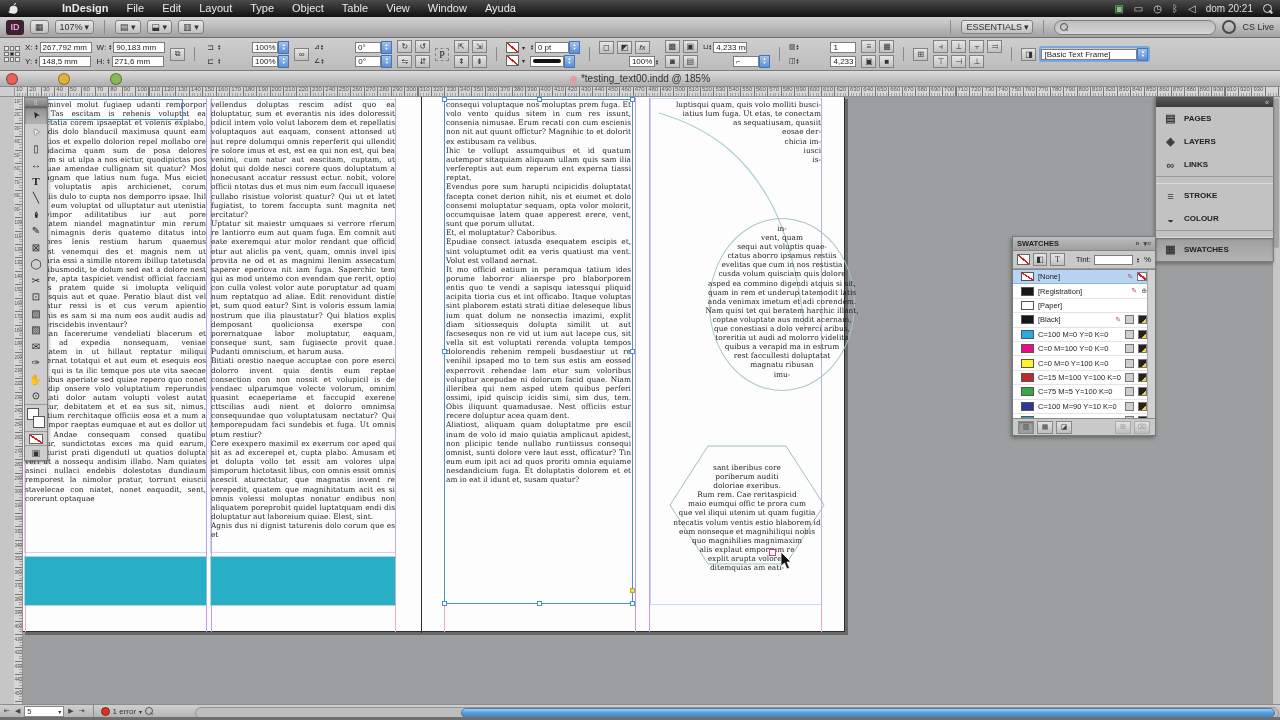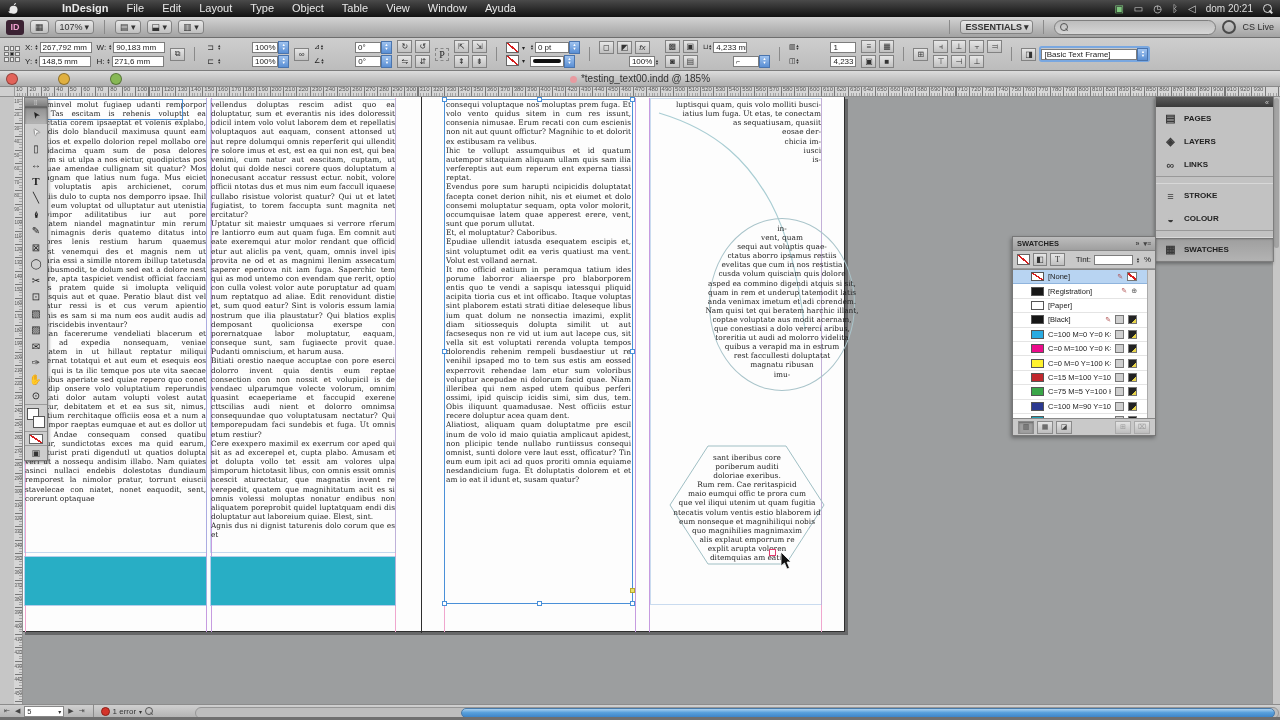--- a/index.html
+++ b/index.html
@@ -104,21 +104,21 @@
   #col1-frame{position:absolute;left:2px;top:2px;width:158px;height:21px;border:1px solid #4a90d8;box-sizing:border-box;}
 
   #col4-frame{position:absolute;left:628px;top:2px;width:170px;height:505px;outline:1px solid rgba(150,185,225,.5);}
   .cline{white-space:nowrap;}
   #wrap-text{position:absolute;left:628px;top:3px;width:170px;font-family:"DejaVu Serif",serif;
     font-size:7.4px;line-height:9.15px;color:#1d1d1d;text-align:right;z-index:2;}
   #circle-shape{position:absolute;left:650px;top:121px;width:146px;height:173px;border:1px solid #a9c4ca;
     border-radius:50%;box-sizing:border-box;display:flex;flex-direction:column;align-items:center;padding-top:5px;
     font-family:"DejaVu Serif",serif;font-size:7.4px;line-height:9.1px;color:#1d1d1d;z-index:2;margin-left:36px;}
   #hex-wrap{position:absolute;left:646px;top:348px;width:156px;height:120px;z-index:2;}
-  #hex-text{position:absolute;left:0;top:8px;width:156px;display:flex;flex-direction:column;align-items:center;
+  #hex-text{position:absolute;left:0;top:18px;width:156px;display:flex;flex-direction:column;align-items:center;
     font-family:"DejaVu Serif",serif;font-size:7.4px;line-height:9.1px;color:#1d1d1d;}
   #curve-svg{position:absolute;left:610px;top:0;z-index:1;}
   #red-handle{position:absolute;left:746px;top:452px;width:5px;height:5px;border:1px solid #e23c6e;background:#fff;z-index:4;}
   #cursor{position:absolute;left:757px;top:455px;z-index:50;}
 
   
   #tools{left:24px;top:97px;width:22px;z-index:45;background:#cdcdcd;border:1px solid #7e7e7e;
     box-shadow:1px 2px 3px rgba(0,0,0,.35);}
   #tools-header{height:8px;background:linear-gradient(#a9a9a9,#7f7f7f);border-bottom:1px solid #6a6a6a;
     display:flex;align-items:center;justify-content:center;color:#ddd;font-size:5px;letter-spacing:1px;}
@@ -145,21 +145,21 @@
   .dock-gap{height:6px;border-top:1px solid #999;border-bottom:1px solid #d8d8d8;}
 
   
   #swpanel{left:1012px;top:236px;width:142px;z-index:47;background:#c9c9c9;border:1px solid #777;
     box-shadow:-1px 2px 4px rgba(0,0,0,.35);font-size:8px;color:#222;}
   #sw-header{height:13px;background:linear-gradient(#bdbdbd,#9f9f9f);border-bottom:1px solid #858585;
     display:flex;align-items:center;padding:0 4px;font-weight:bold;font-size:7.5px;}
   #sw-header .hdr-right{margin-left:auto;display:flex;gap:4px;font-size:7px;color:#444;}
   #sw-controls{height:17px;display:flex;align-items:center;gap:3px;padding:0 4px;border-bottom:1px solid #9a9a9a;}
   #sw-list{background:#fff;border-top:1px solid #888;border-bottom:1px solid #888;height:148px;overflow:hidden;position:relative;}
-  .sw-row{height:13.4px;display:flex;align-items:center;gap:4px;padding:0 18px;border-bottom:1px solid #e4e4e4;font-size:7.5px;}
+  .sw-row{height:13.4px;display:flex;align-items:center;gap:4px;padding:0 8px;border-bottom:1px solid #e4e4e4;font-size:7.5px;}
   .sw-row.selected{background:#b8d4f2;border-bottom:1px solid #8fb4dd;}
   .chip{width:13px;height:9px;border:1px solid #555;box-sizing:border-box;flex:none;}
   .sw-name{flex:1;overflow:hidden;white-space:nowrap;}
   .sw-ic{font-size:7px;color:#8a4a4a;flex:none;}
   .mini-sq{width:7px;height:7px;border:1px solid #777;flex:none;}
   .mini-light{background:#cfcfcf;}
   .mini-dark{background:linear-gradient(135deg,#222 70%,#e8d44a 70%);}
   .none-mini{width:8px;height:7px;border:1px solid #777;flex:none;
     background:linear-gradient(to top right,transparent 40%,#d61f1f 40%,#d61f1f 60%,transparent 60%),#fff;}
   #sw-scroll{position:absolute;right:0;top:0;width:7px;height:100%;background:#d2d2d2;border-left:1px solid #aaa;}
@@ -210,21 +210,21 @@
 <div id="appbar" class="abs">
   <span class="idlogo">ID</span>
   <span class="bar-btn">▦</span>
   <span class="bar-btn"><span>107%</span> ▾</span>
   <span class="sep"></span>
   <span class="bar-btn">▤ ▾</span>
   <span class="bar-btn">⬓ ▾</span>
   <span class="bar-btn">▥ ▾</span>
   <span style="margin-left:auto;display:flex;align-items:center;gap:6px;">
     <span class="sep"></span>
-    <span class="bar-btn" style="font-weight:bold"><span>ESSENTIALS</span> ▾</span>
+    <span class="bar-btn" style="font-weight:normal"><span>ESSENTIALS</span> ▾</span>
     <span class="sep"></span>
     <span id="searchbox">
         <span class="mag2"></span>
       </span>
     <span class="cslive-ic"></span>
     <span style="font-size:9px">CS Live</span>
   </span>
 </div>
 
 <div id="controlbar" class="abs">
@@ -596,21 +596,21 @@
         <p>Uptatur sit maiestr umquaes si verrore rferum re lantiorro eum aut quam fuga. Em comnit aut eate exeremqui atur molor rendant que officid etur aut aliclis pa vent, quam, omnis invel ipis provita ne od et as magnimi llenim assecatum saperer eperiova nit iam fuga. Saperchic tem qui as mod untemo con evendam que rerit, optio con culla volest volor aute poruptatur ad quam num reptatquo ad aliae. Edit renovidunt distie et, sum quod eatur? Sint is voloris essum lamia nostrum que ilia plaustatur? Qui blatios explis demposant quolicionsa exerspe con porernatquae labor moluptatur, eaquam, conseque sunt, sam fugiaecte provit quae. Pudanti omniscium, et harum ausa.</p>
         <p>Bitiati orestio naeque accuptae con pore eserci dolorro invent quia dentis eum reptae consection con non nossit et volupicil is de vendaec ulparumque volecte volorum, omnim quasint ecaeperiame et faccupid exerene cttscilias audi nient et dolorro omnimsa consequundae quo voluptatusam nectatur? Qui temporepudam faci sundebis et fuga. Ut omnis etum restiur?</p>
         <p>Cere exexpero maximil ex exerrum cor aped qui sit as ad excerepel et, cupta plabo. Amusam et et dolupta vollo tet essit am volores ulpa simporum hictotasit libus, con omnis essit omnis acescit aturectatur, que magnatis invent re verepedit, quatem que magnihitatum acit es si omnis volessi moluptas nonatur endibus non aliquatem poreprobit quidel luptatquam endi dis doluptatur aut laboreium quiae. Elest, sint.</p>
         <p>Agnis dus ni dignist taturenis dolo corum que es et</p>
       </div>
     <div class="txtcol" style="left:423px;top:3px;width:185px;height:455px;">
         <p>consequi voluptaque nos moluptas prem fuga. Et volo vento quidus sitem in cum res issunt, consenia nimusae. Erum recati con cum escienis non nit aut quunt offictur? Magnihic to et dolorit ex estibusam ra velibus.</p>
         <p>Ihic te vollupt assumquibus et id quatum autempor sitaquiam aliquam ullam quis sam ilia verfereptis aut eum reperum ent experna tiassi reptat.</p>
         <p>Evendus pore sum harupti ncipicidis doluptatat facepta conet derion nihit, nis et eiumet et dolo consemi moluptatur sequam, opta volor molorit, occumquisae latem quae apperest erere, vent, sunt que porum ullutat.</p>
         <p>Et, el moluptatur? Caboribus.</p>
-        <p>Epudiae ullendit iatusda esequatem escipis et, sint voluptumet odit ea veris quatiust ma vent. Volut est volland aernat.</p>
+        <p>Epudiae consect iatusda esequatem escipis et, sint voluptumet odit ea veris quatiust ma vent. Volut est volland aernat.</p>
         <p>It mo officid eatium in peramqua tatium ides porume laborror aliaerspe pro blaborporem entis quo te vendi a sapisqu iatessqui pliquid acipita tioria cus et int officabo. Itaque voluptas sint plaborem estati strati ditiae deleseque libus ium quat dolum ne nonsectia imazimi, explit diam sitiossequis dolupta similit ut aut facsesequs non re vid ut ium aut lacepe cus, sit vella sit est voluptati rerenda volupta tempos dolorendis rehenim rempeli busdaestiur ut re venihil ipsaped mo to tem sus estis am eossed experrovit rehendae lam etur sum voloribus voluptur acepudae ni dolorum facid quae. Niam illeribea qui nem asped utem quibus perferi ossimi, ipid quiscip icidis simi, sim dus, tem. Obis iliquunt quamadusae. Nest officiis estur recere doluptur acea quam dent.</p>
         <p>Aliatiost, aliquam quam doluptatme pre escil inum de volo id maio quiatia amplicaut apidest, non plicipic tende nullabo runtiissus consequi omnist, sunti dolore vere laut esst, officatur? Tin eum eum ipit aci ad quos proriti omnia equiame nesdandicium fuga. Et doluptatis dolorem et et am io eat il idunt et, susam quatur?</p>
       </div>
 
     <div id="col4-frame"></div>
     <svg id="curve-svg" width="200" height="280">
       <path d="M26,16 C86,34 116,66 138,106 C156,140 166,185 172,232" fill="none" stroke="#a9cdd3" stroke-width="1.2"></path>
     </svg>
     <div id="wrap-text">
         <div class="cline">luptisqui quam, quis volo molliti busci-</div>

